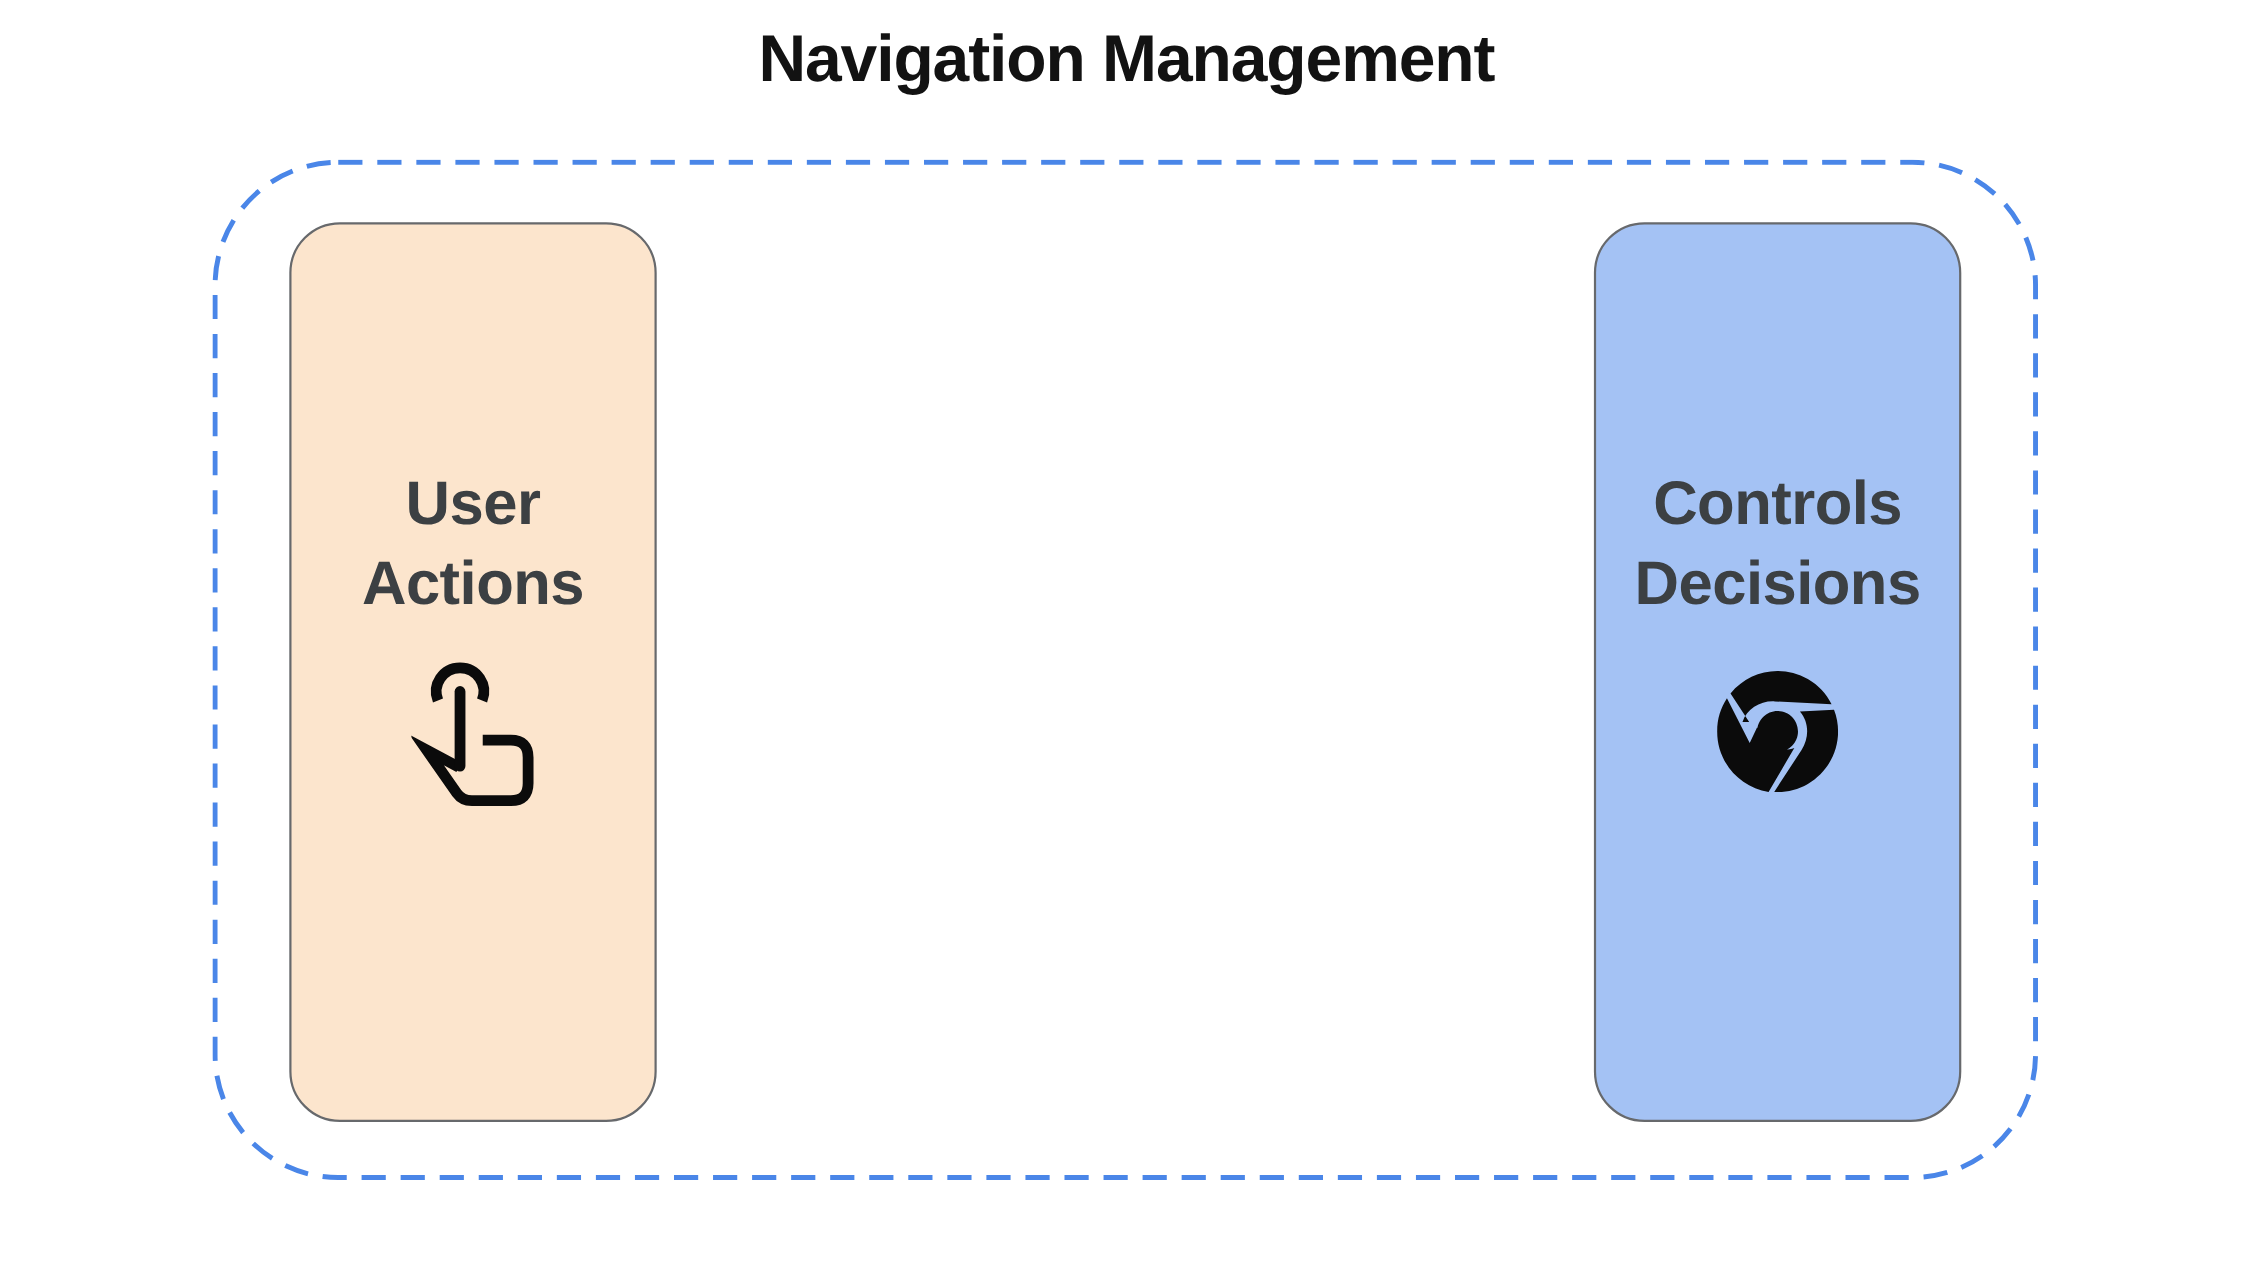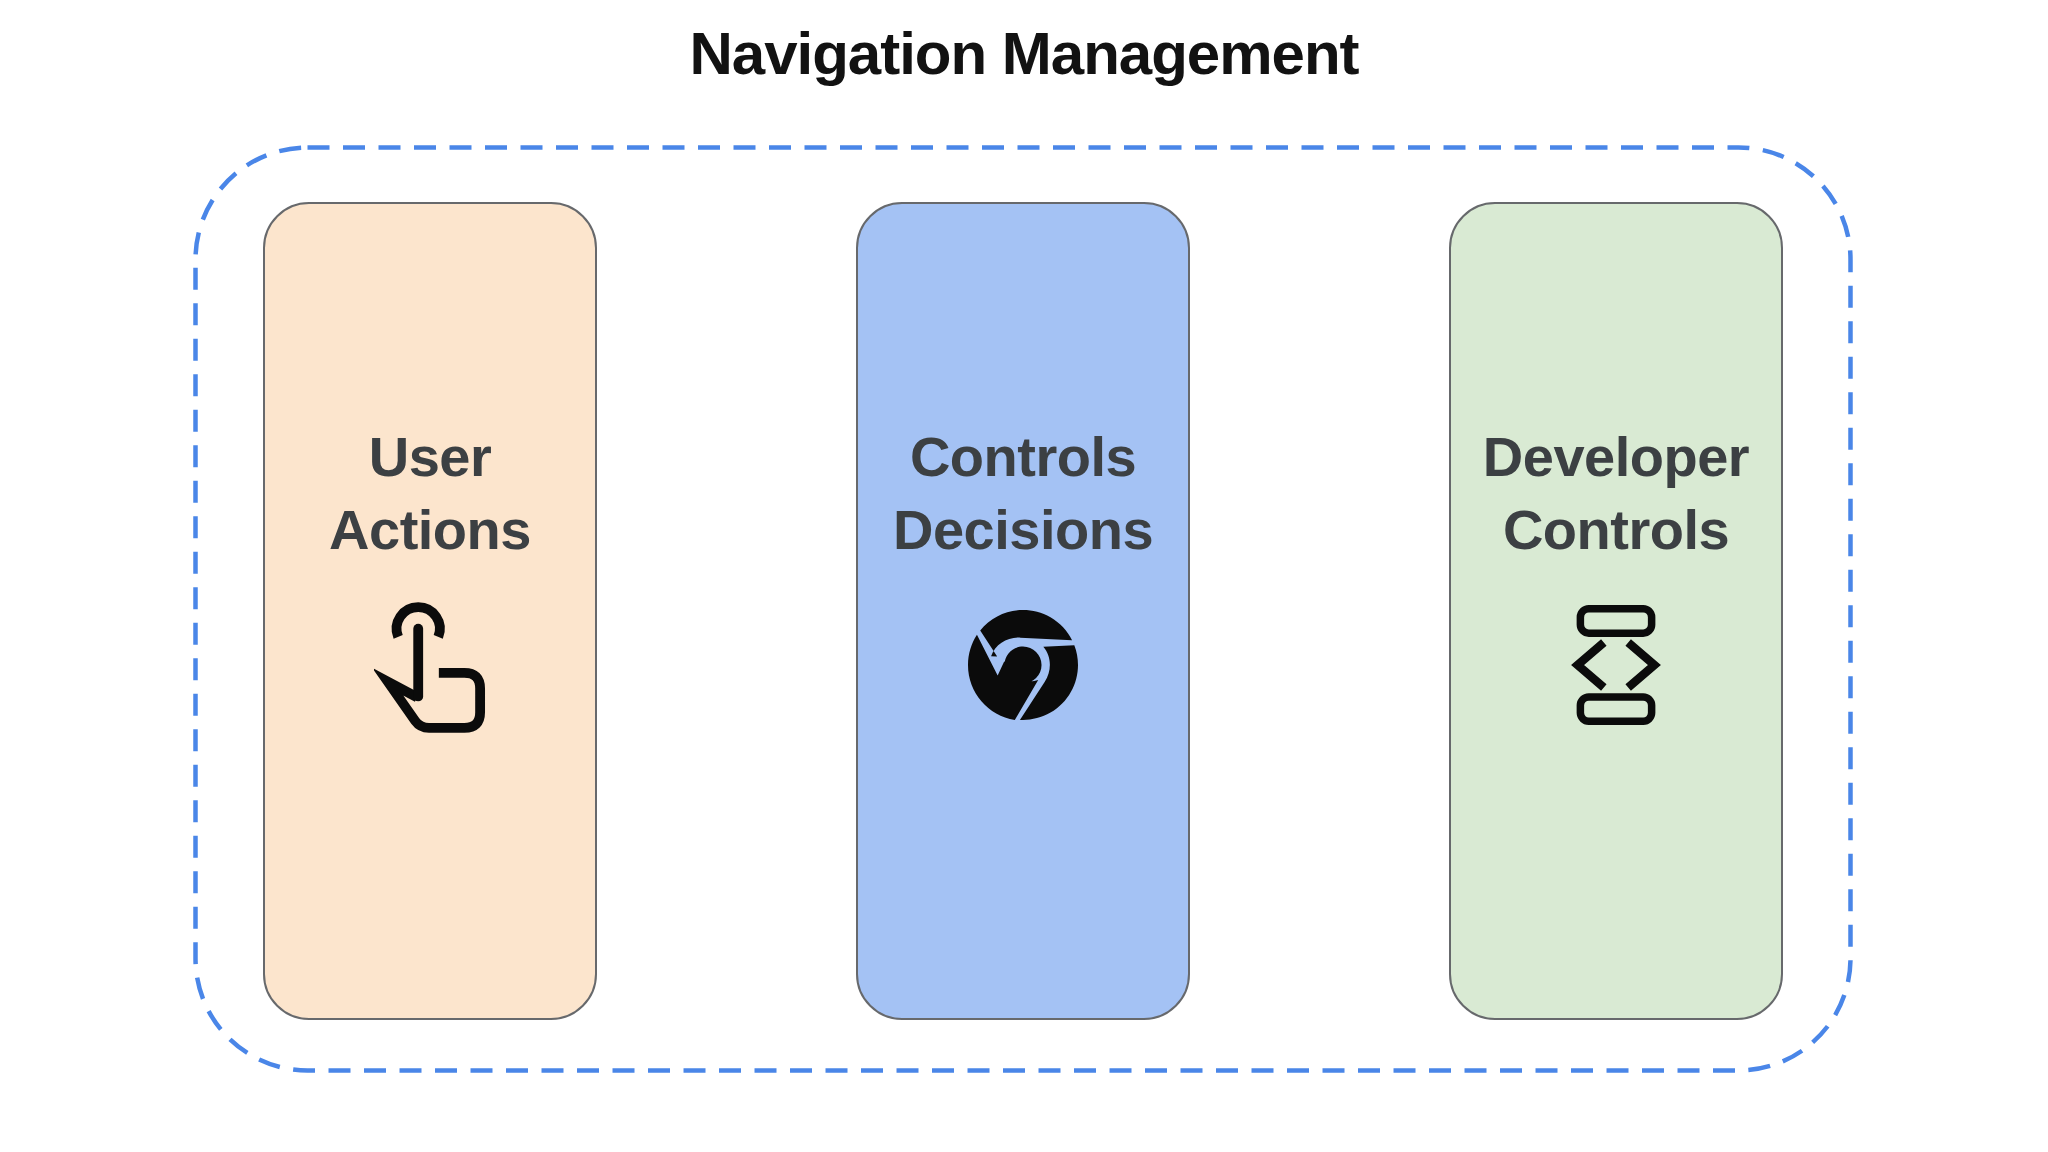--- a/index.html
+++ b/index.html
@@ -110,31 +110,16 @@
 
       <div class="card" style="background: rgb(164, 194, 244);">
         <div class="card-label" style="color: rgb(60, 64, 67);">Controls Decisions</div>
         <div class="icon-box" style="color: rgb(11, 11, 11);">
           <svg width="110" height="114" viewBox="0 0 496 512" aria-hidden="true">
             <path fill="currentColor" d="M131.5 217.5L55.1 100.1c47.6-59.2 119-91.8 192-92.1 42.3-.3 85.5 10.5 124.8 33.2 43.4 25.2 76.4 61.4 97.4 103l-232.8-11.6c-58.1-3.4-113.4 29.3-132.5 84.1zm32.9 38.5c0 46.2 37.4 83.6 83.6 83.6s83.6-37.4 83.6-83.6-37.4-83.6-83.6-83.6-83.6 37.3-83.6 83.6zm314.9-89.2L339.6 174c37.9 44.3 38.5 108.2 6.6 157.7L234.1 503.6c46.5 2.5 94.4-7.7 137.8-32.9 107.4-62 150.9-192 107.4-303.9zM133.7 303.6L40.4 120.1C14.9 159.1 0 205.9 0 256c0 124.8 91.5 228.9 211.1 247.8l105.4-180.2c-58.1 20.6-123.8-8.4-152.8-84z"></path>
           </svg>
         </div>
       </div>
 
-      <div class="card" style="background: rgb(217, 234, 211);">
-        <div class="card-label" style="color: rgb(60, 64, 67);">Developer Controls</div>
-        <div class="icon-box" style="color: rgb(11, 11, 11);">
-          <svg width="90" height="122" viewBox="0 0 96 130" fill="none" aria-hidden="true">
-
-            <rect x="10" y="5" width="76" height="26" rx="9" stroke="currentColor" stroke-width="8"></rect>
-
-            <rect x="10" y="99" width="76" height="26" rx="9" stroke="currentColor" stroke-width="8"></rect>
-
-            <path d="M35 41 L7 65 L35 89" stroke="currentColor" stroke-width="9" stroke-linejoin="miter" stroke-miterlimit="8"></path>
-
-            <path d="M61 41 L89 65 L61 89" stroke="currentColor" stroke-width="9" stroke-linejoin="miter" stroke-miterlimit="8"></path>
-          </svg>
-        </div>
-      </div>
 
     </div>
   </div>
 </div>
 
 </body></html>

